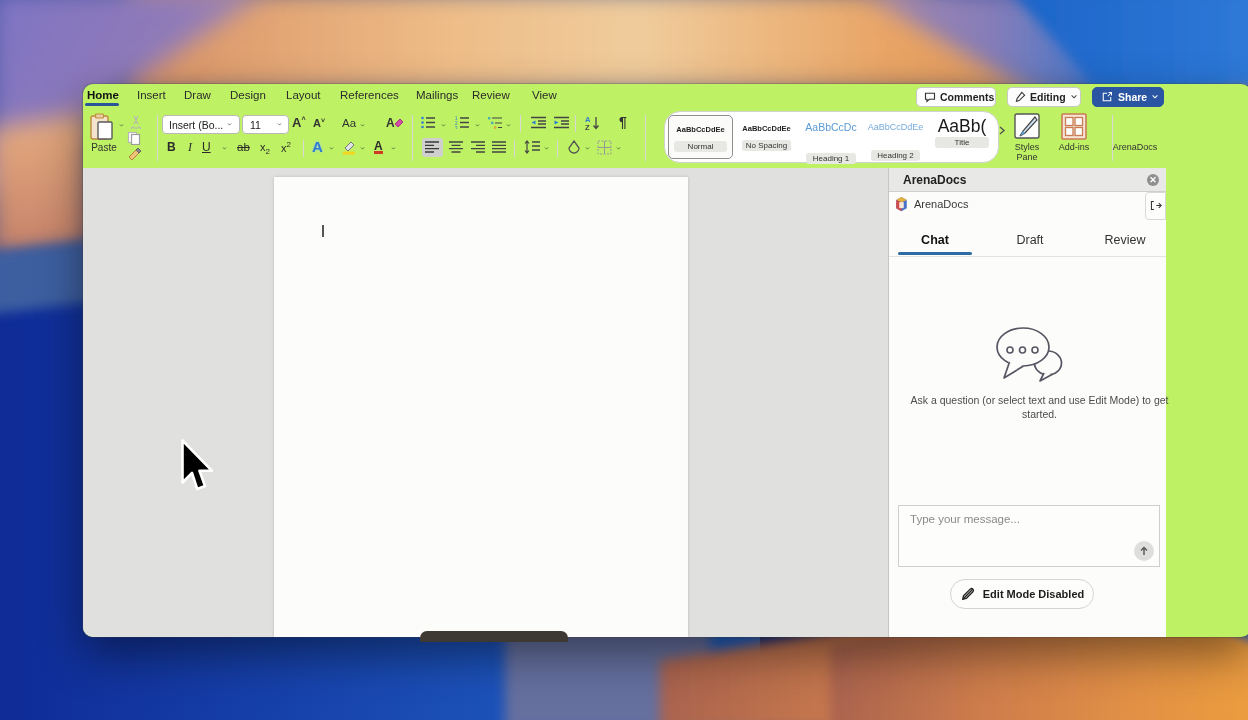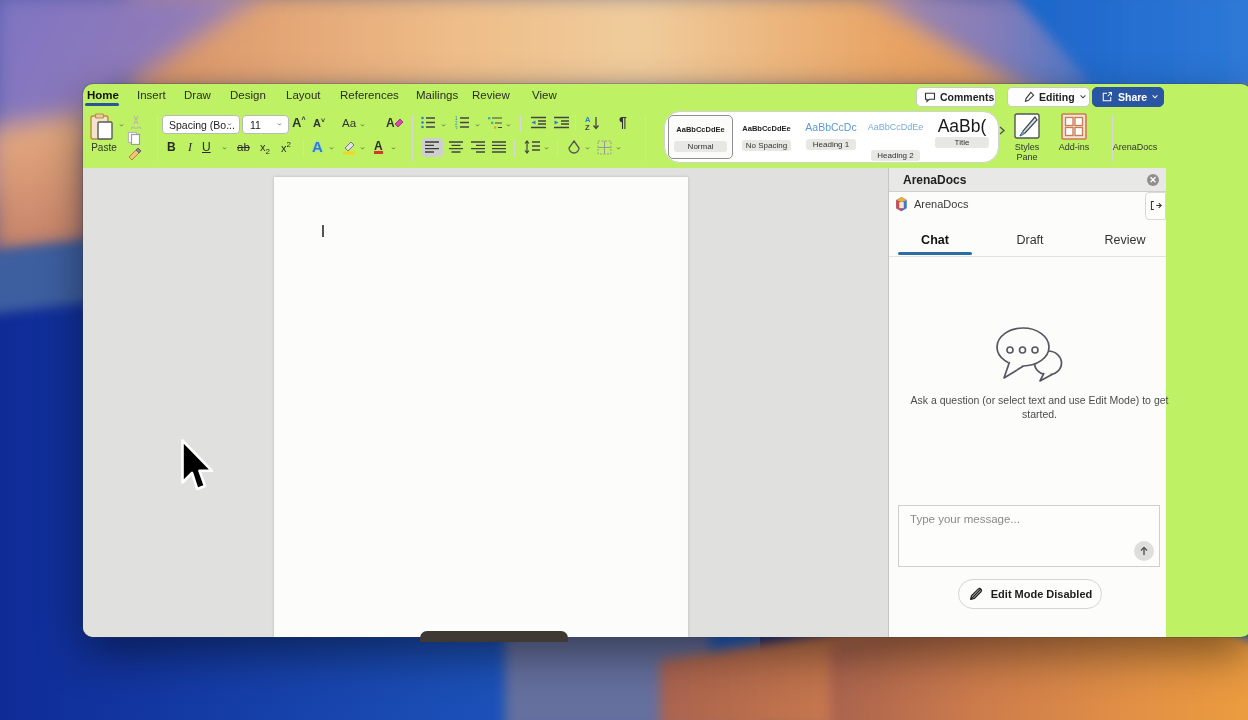--- a/index.html
+++ b/index.html
@@ -38,21 +38,21 @@
 .plogo .nm{font-size:11px;color:#3a3a3a;margin-left:5px;}
 .popout{position:absolute;right:0px;top:24px;width:19px;height:26px;border:1px solid #d8d8d6;border-radius:4px 0 0 4px;background:#fdfdfc;}
 .ptabs{position:absolute;left:0;top:62px;width:100%;height:26px;border-bottom:1px solid #e2e2e0;font-size:12.5px;color:#333;}
 .ptab{position:absolute;top:3px;width:92px;text-align:center;}
 .ptab.on{font-weight:bold;color:#111;}
 .ptabline{position:absolute;left:9px;top:19px;width:74px;height:3px;background:#2e6da4;border-radius:2px;}
 .emptxt{position:absolute;left:16px;top:226px;width:269px;text-align:center;font-size:10.5px;color:#4c4c4c;line-height:13.5px;}
 .pinput{position:absolute;left:9px;top:337px;width:260px;height:60px;border:1px solid #cfcfcd;border-radius:0;background:#fdfdfc;}
 .pinput .ph{position:absolute;left:11px;top:7px;font-size:11.5px;color:#8a8a8a;}
 .sendb{position:absolute;right:5px;bottom:5px;width:20px;height:20px;border-radius:50%;background:#dededc;}
-.editbtn{position:absolute;left:69px;top:411px;width:142px;height:28px;border:1px solid #d4d4d2;border-radius:15px;background:#fdfdfc;display:flex;align-items:center;justify-content:center;}
+.editbtn{position:absolute;left:61px;top:411px;width:142px;height:28px;border:1px solid #d4d4d2;border-radius:15px;background:#fdfdfc;display:flex;align-items:center;justify-content:center;}
 .editbtn .t{font-size:11px;font-weight:bold;color:#1c1c1c;margin-left:7px;}
 
 .darktab{position:absolute;left:420px;top:631px;width:148px;height:11px;background:#3e3a33;border-radius:7px 7px 0 0;}
 
 #cursor{position:absolute;left:180px;top:439px;}
 </style>
 </head>
 <body>
 <svg id="wp" viewBox="0 0 1248 720" preserveAspectRatio="none">
  <defs>
@@ -136,21 +136,21 @@
     <span class="tab" style="left:257px;">References</span>
     <span class="tab" style="left:333px;">Mailings</span>
     <span class="tab" style="left:389px;">Review</span>
     <span class="tab" style="left:449px;">View</span>
     <div class="tbtn" style="left:833px;width:78px;">
       <svg width="12" height="12" viewBox="0 0 16 16" style="margin-left:7px;">
           <path d="M2 3 h12 v8 h-7 l-3 3 v-3 h-2 z" fill="none" stroke="#333" stroke-width="1.5"></path>
         </svg>
       <span style="margin-left:4px;font-weight:600;">Comments</span>
     </div>
-    <div class="tbtn" style="left:924px;width:72px;padding-left:9px;">
+    <div class="tbtn" style="left:924px;width:72px;">
       <svg width="11" height="11" viewBox="0 0 16 16" style="margin-left:7px;">
           <path d="M10 2 l4 4 -8 8 -4 1 1-4 z" fill="none" stroke="#333" stroke-width="1.5"></path>
         </svg>
       <span style="margin-left:4px;font-weight:600;">Editing</span>
       <svg width="8" height="8" viewBox="0 0 10 10" style="margin-left:4px;">
           <path d="M2 3 l3 3 3-3" fill="none" stroke="#444" stroke-width="1.3"></path>
         </svg>
     </div>
     <div class="tbtn" style="left:1009px;width:70px;background:#2a55a2;border-color:#2a55a2;color:#fff;">
       <svg width="12" height="12" viewBox="0 0 16 16" style="margin-left:8px;">
@@ -184,21 +184,21 @@
     <svg class="ic" style="left:44px;top:47px;" width="14" height="14" viewBox="0 0 14 14">
         <rect x="1.5" y="1.5" width="8" height="10" fill="#fff" stroke="#b8b8b8" stroke-width="1.2"></rect>
         <rect x="4.5" y="3.5" width="8" height="10" fill="#fff" stroke="#9d9d9d" stroke-width="1.2"></rect>
       </svg>
     <svg class="ic" style="left:44px;top:63px;" width="15" height="13" viewBox="0 0 15 13">
         <path d="M2 10 L9 3 l3 3 -7 7 Z" fill="#f0c27a" stroke="#b5813a" stroke-width="1"></path>
         <path d="M9 3 l2 -2 3 3 -2 2 Z" fill="#888" stroke="#666" stroke-width="1"></path>
       </svg>
 
     <div class="combo" style="left:79px;top:31px;width:76px;height:17px;">
-        <span style="position:absolute;left:6px;top:2.5px;">Spacing (Bo...</span>
+        <span style="position:absolute;left:6px;top:2.5px;">Insert (Bo...</span>
       <svg class="chev" style="left:63px;top:6px;" viewBox="0 0 10 10">
           <path d="M2 3 l3 3.2 3-3.2" fill="none" stroke="#444" stroke-width="1.4"></path>
         </svg>
       </div>
     <div class="combo" style="left:159px;top:31px;width:45px;height:17px;">
         <span style="position:absolute;left:7px;top:2.5px;">11</span>
       <svg class="chev" style="left:33px;top:6px;" viewBox="0 0 10 10">
           <path d="M2 3 l3 3.2 3-3.2" fill="none" stroke="#444" stroke-width="1.4"></path>
         </svg>
       </div>
@@ -323,21 +323,21 @@
       <div class="chip" style="left:3px;width:63px;border:1.2px solid #8f8f8f;border-radius:5px;background:#fbfbfa;height:42px;">
           <div class="sample">AaBbCcDdEe</div>
           <div class="name">Normal</div>
         </div>
       <div class="chip" style="left:72px;width:59px;">
           <div class="sample">AaBbCcDdEe</div>
           <div class="name">No Spacing</div>
         </div>
       <div class="chip" style="left:136px;width:60px;">
           <div class="sample" style="color:#5b9bd5;font-weight:normal;font-size:10.5px;margin-top:6px;">AaBbCcDc</div>
-          <div class="name" style="margin-top:6px;">Heading 1</div>
+          <div class="name" style="margin-top:20px;">Heading 1</div>
         </div>
       <div class="chip" style="left:201px;width:59px;">
           <div class="sample" style="color:#77aad9;font-weight:normal;font-size:9px;margin-top:7px;">AaBbCcDdEe</div>
           <div class="name" style="margin-top:18px;">Heading 2</div>
         </div>
       <div class="chip" style="left:265px;width:64px;">
           <div class="sample" style="font-weight:normal;font-size:17.5px;margin-top:1px;color:#1a1a1a;">AaBb(</div>
           <div class="name" style="margin-top:0px;">Title</div>
         </div>
     </div>

